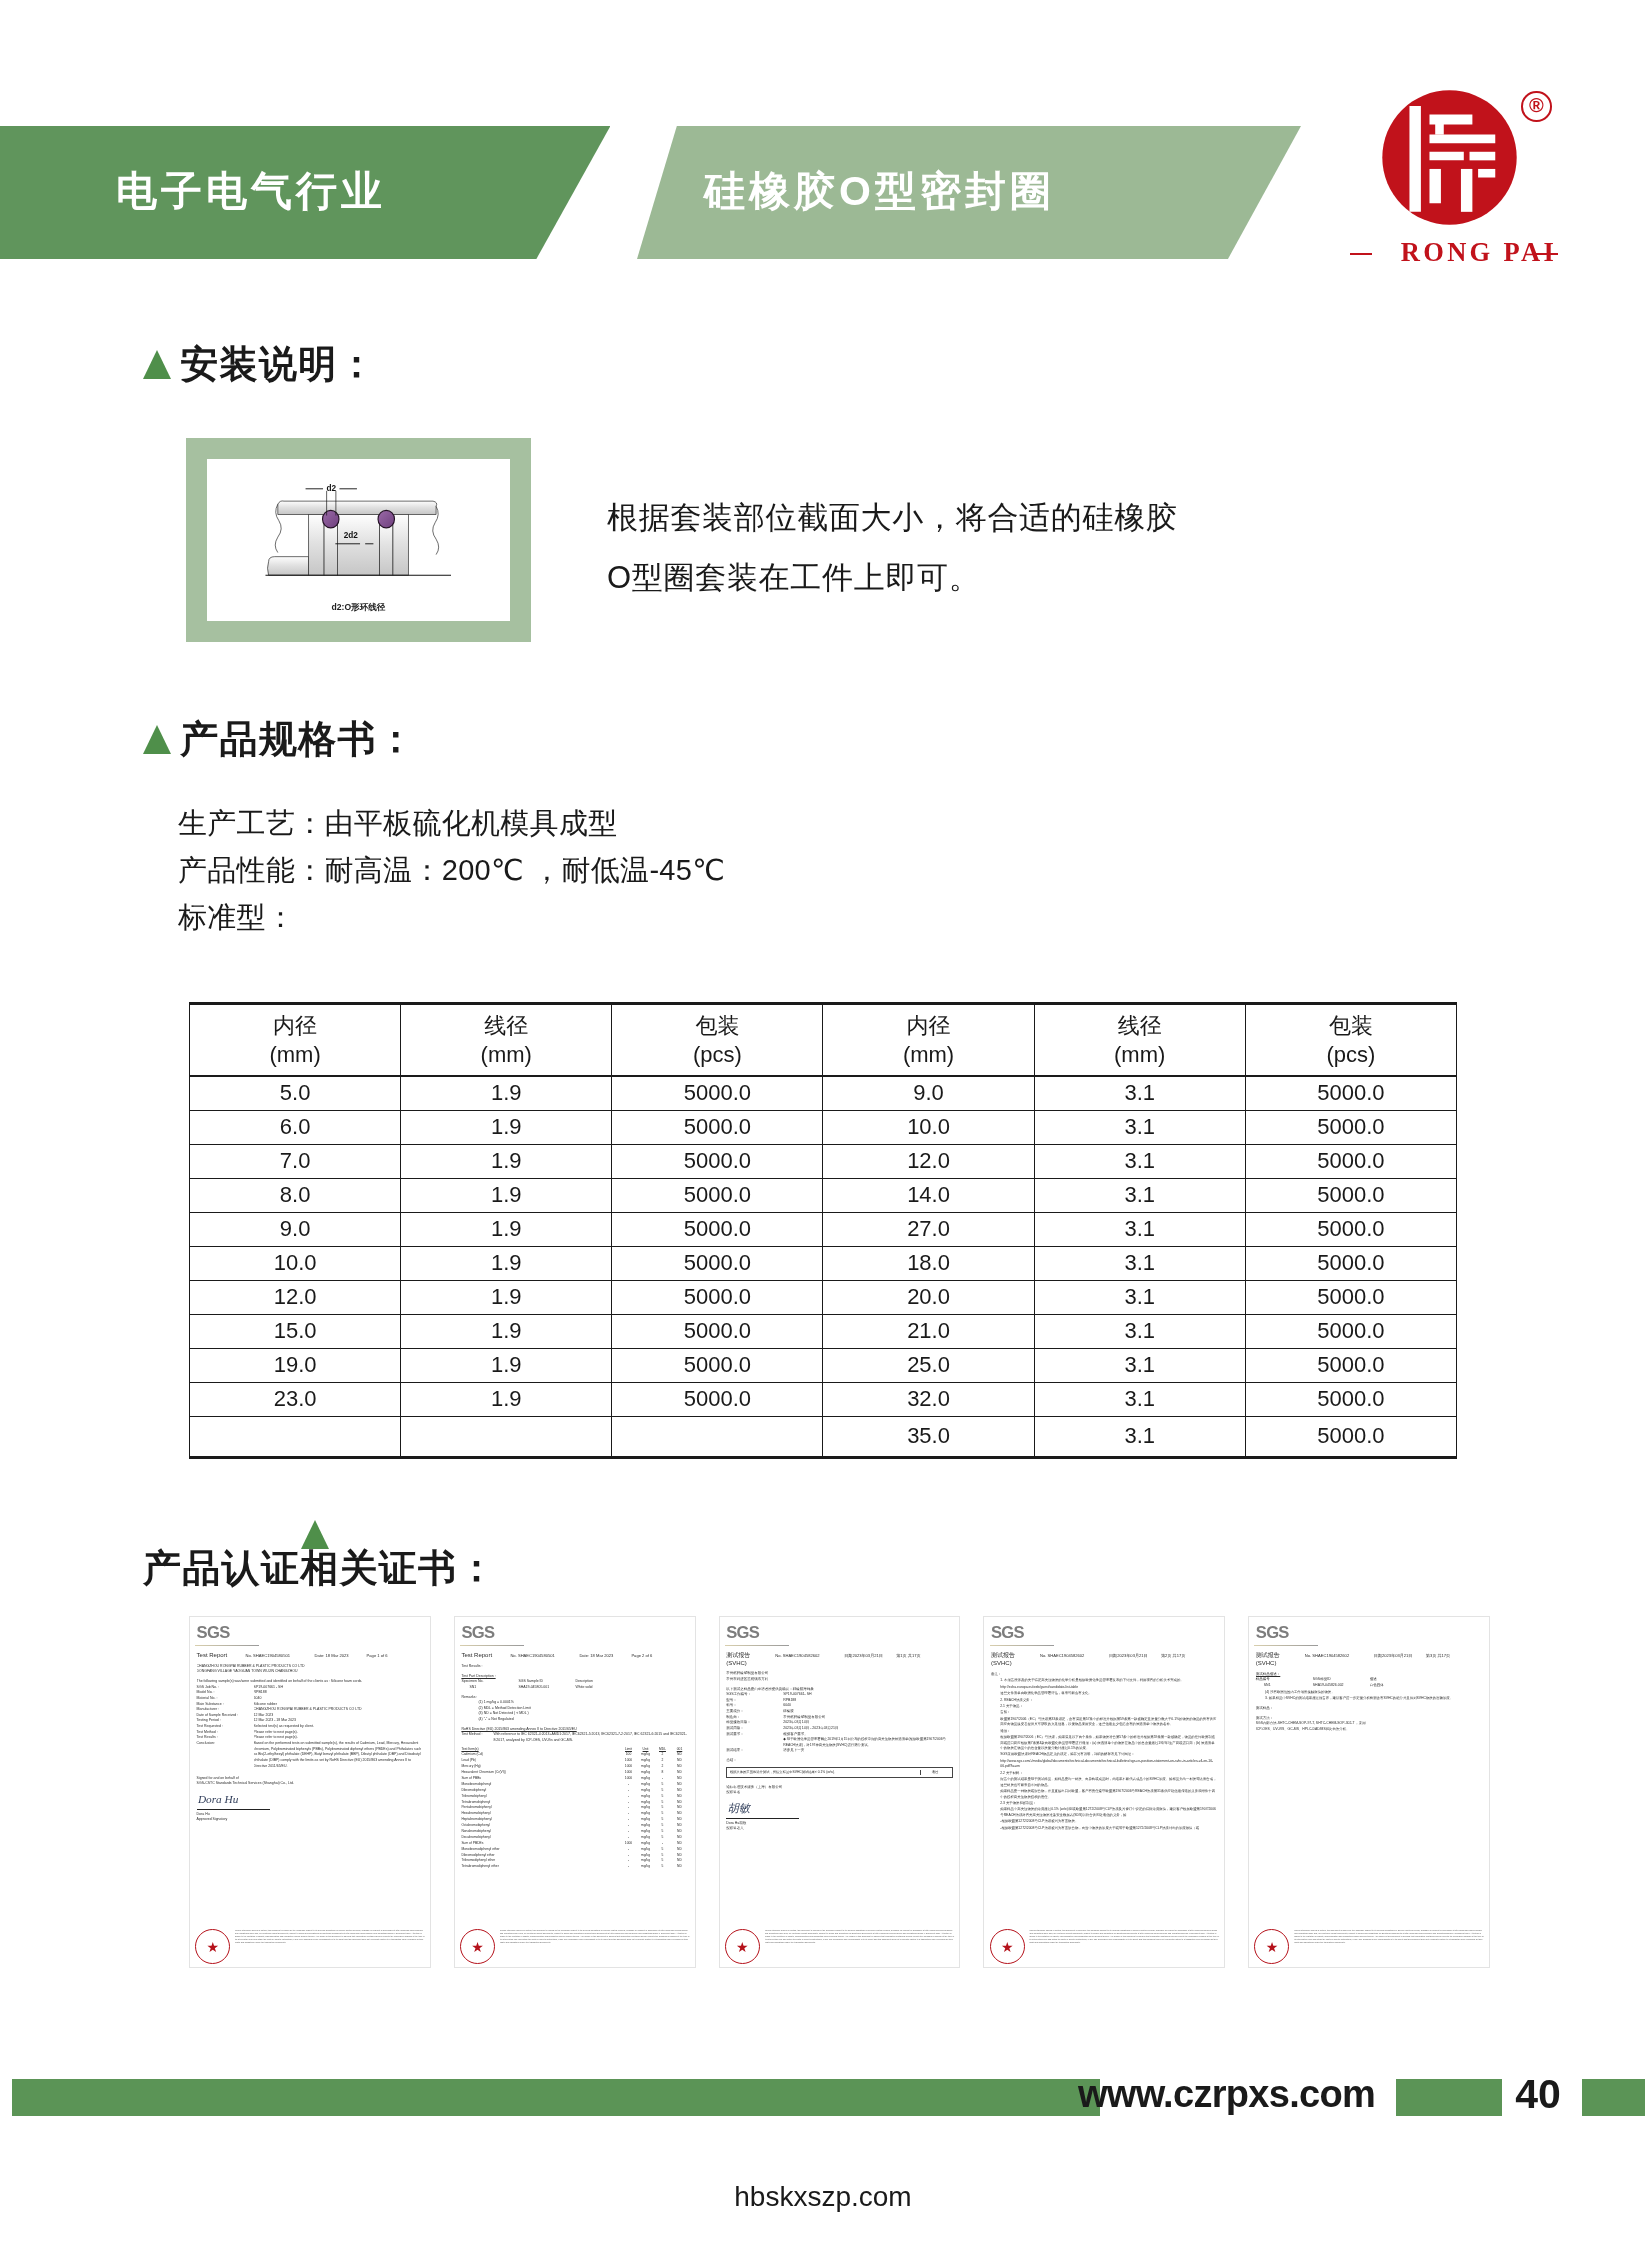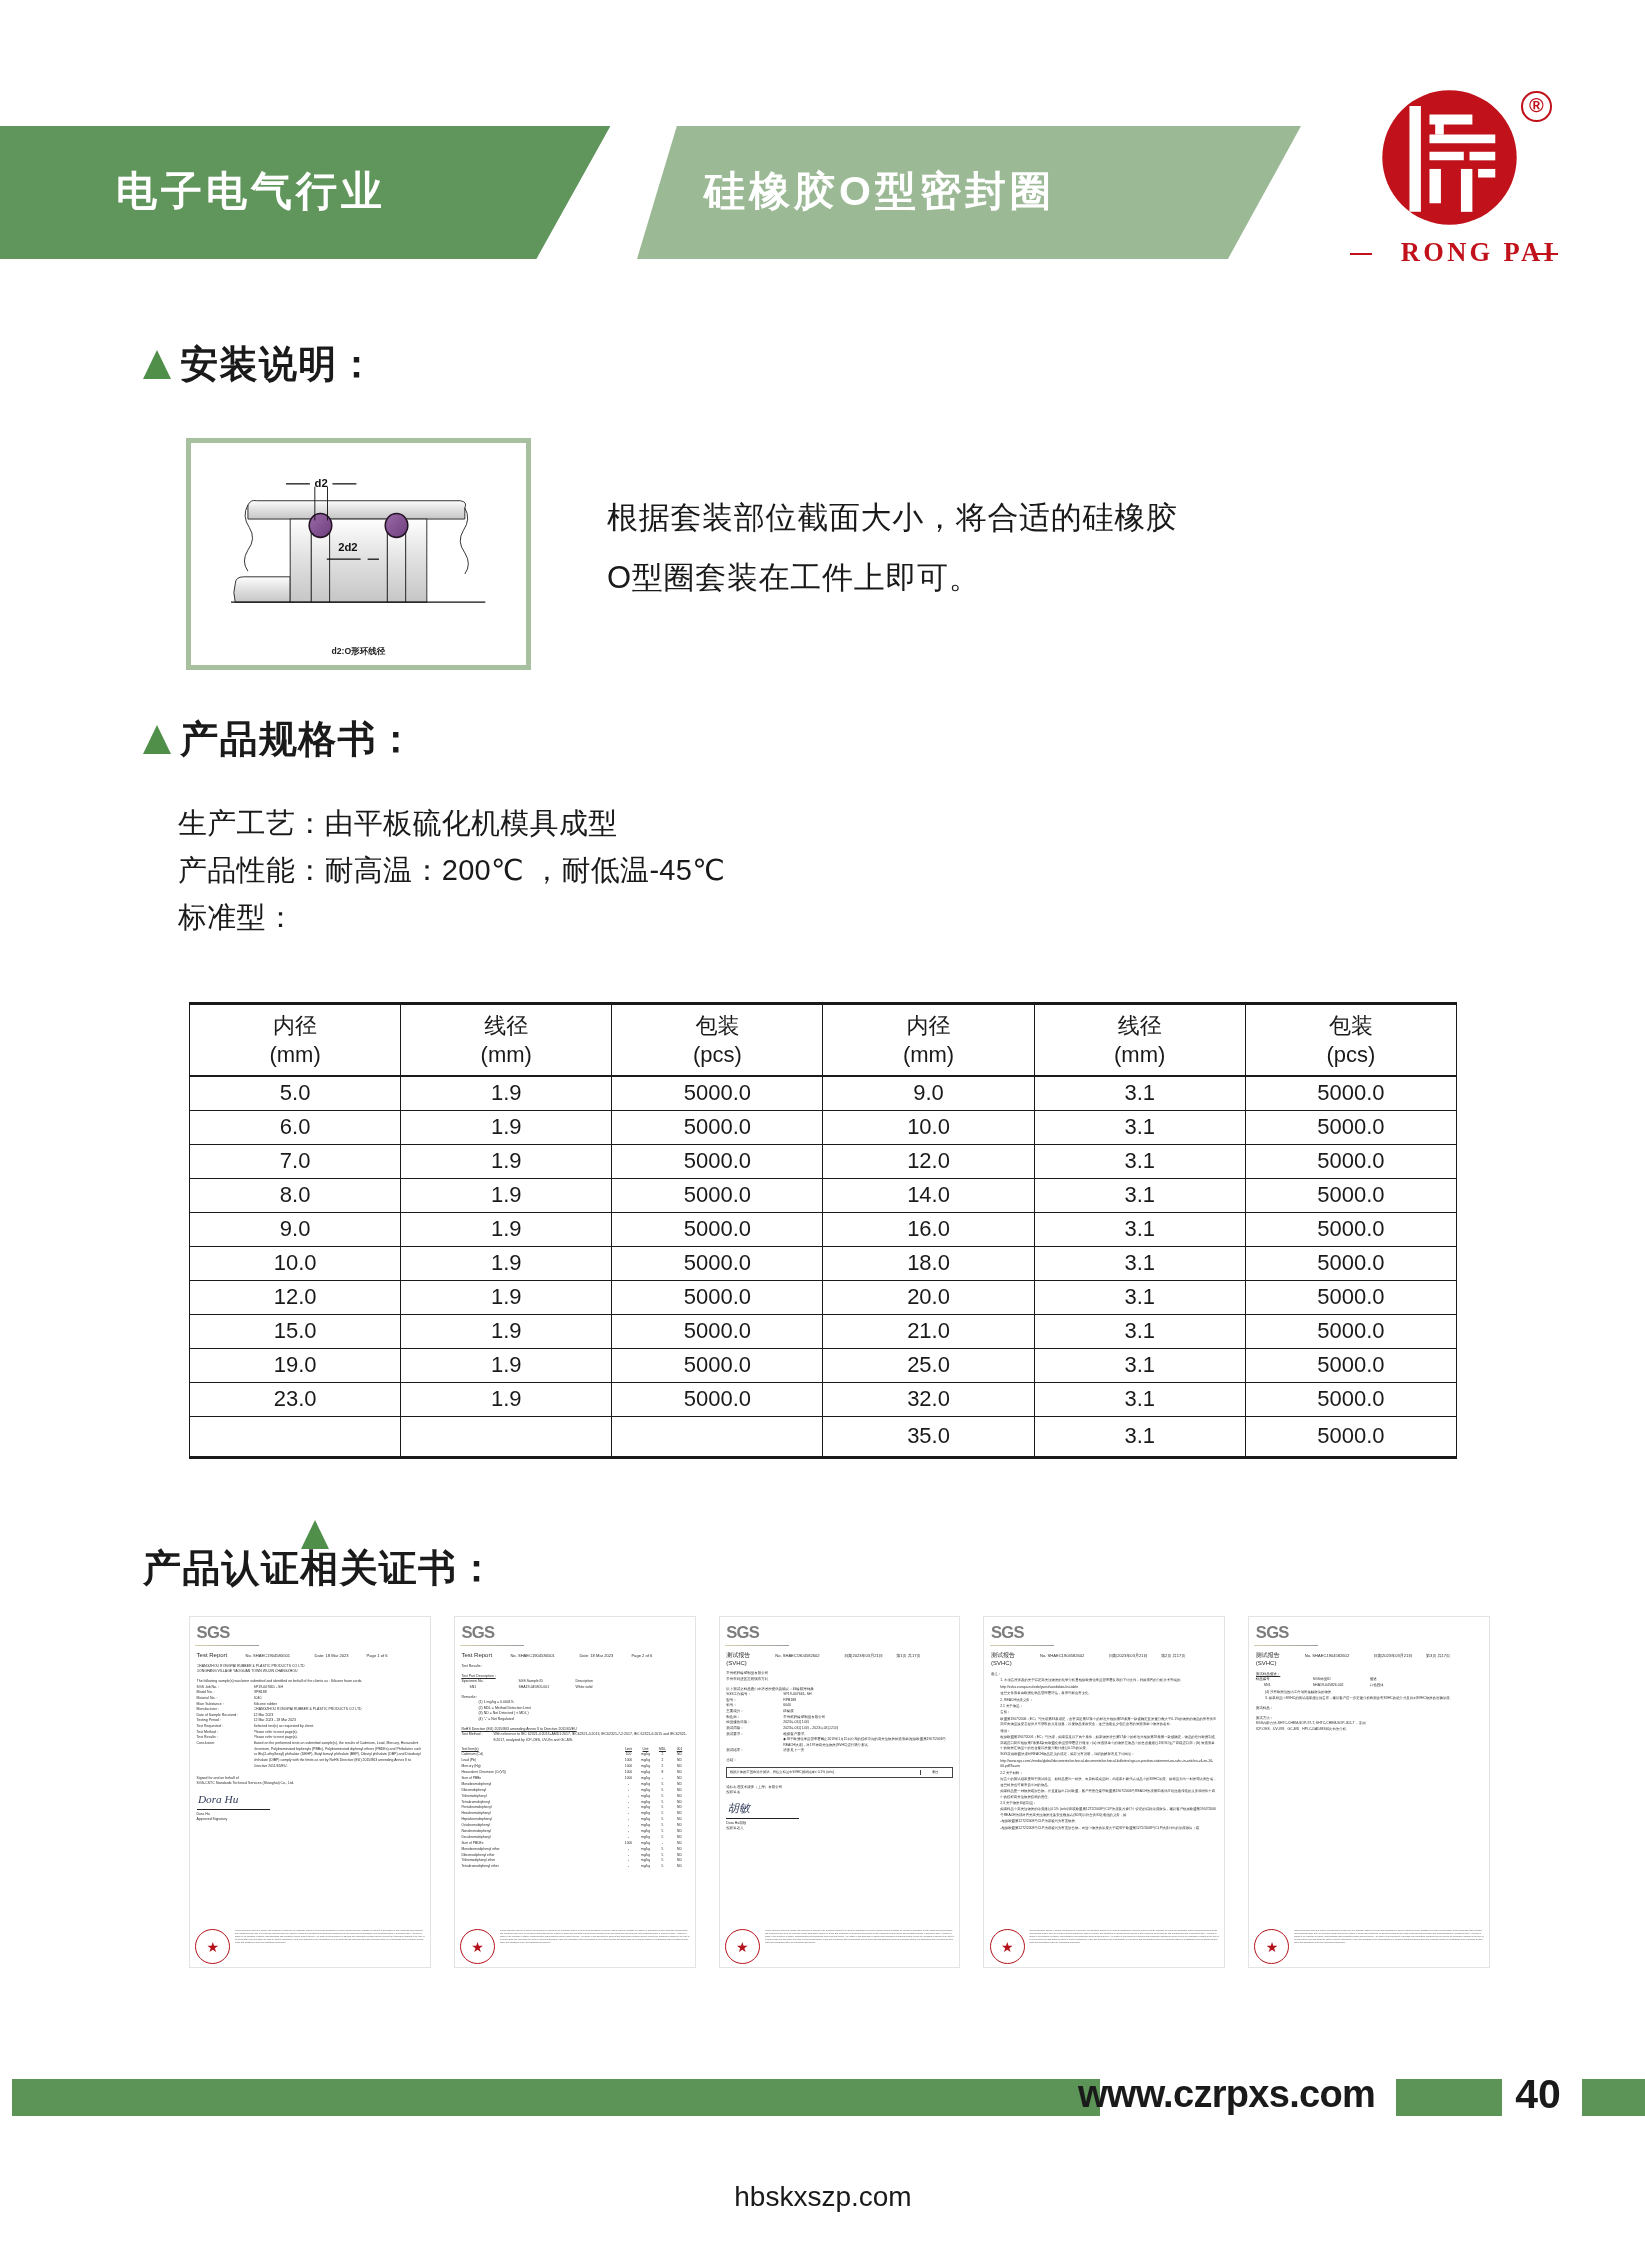--- a/index.html
+++ b/index.html
@@ -59,22 +59,22 @@
     border-bottom:29px solid #4f8f4a;
     margin-right:9.3px;
   }
   .sec-title {
     font-size:38px; font-weight:bold; color:#1a1a1a; line-height:1;
     white-space:nowrap; letter-spacing:1.3px;
   }
 
   
   .diagram-frame {
-    position:absolute; left:186px; top:438px; width:345px; height:232px;
-    background:#a6c0a0; padding:5px;
+    position:absolute; left:186px; top:438px; width:345px; height:204px;
+    background:#a6c0a0; padding:21px;
   }
   .diagram-inner { width:100%; height:100%; background:#fff; position:relative; }
   .diag-caption {
     position:absolute; left:0; bottom:6.6px; width:100%;
     text-align:center; font-size:8.6px; font-weight:bold; color:#222;
   }
   .desc { position:absolute; left:607px; top:488px; width:763px; }
   .desc p { font-size:31px; color:#1a1a1a; line-height:1.95; letter-spacing:0.7px; }
 
   
@@ -317,21 +317,21 @@
           <td>1.9</td>
           <td>5000.0</td>
           <td>14.0</td>
           <td>3.1</td>
           <td>5000.0</td>
         </tr>
         <tr>
           <td>9.0</td>
           <td>1.9</td>
           <td>5000.0</td>
-          <td>16.0</td>
+          <td>27.0</td>
           <td>3.1</td>
           <td>5000.0</td>
         </tr>
         <tr>
           <td>10.0</td>
           <td>1.9</td>
           <td>5000.0</td>
           <td>18.0</td>
           <td>3.1</td>
           <td>5000.0</td>

